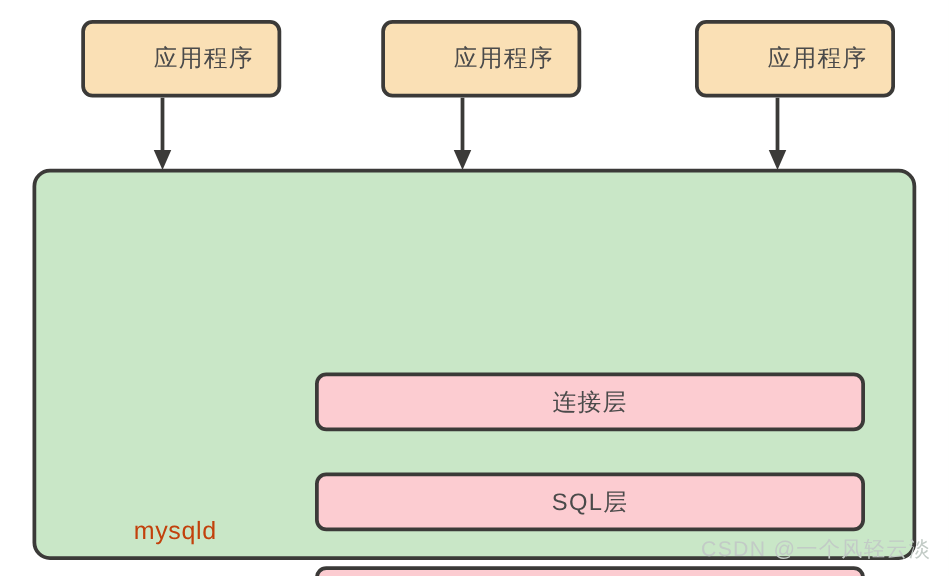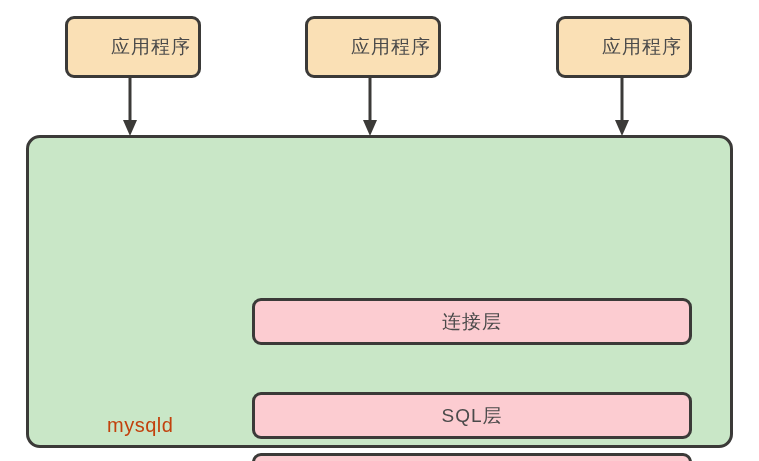--- a/index.html
+++ b/index.html
@@ -26,21 +26,21 @@
     align-items: center;
     justify-content: center;
     color: #4a4a4a;
     letter-spacing: 1px;
     white-space: nowrap;
   }
 
   
   .app-box {
     background: #fae0b5;
-    width: 136px;
+    width: 160px;
     height: 62px;
     top: 16px;
     font-size: 19px;
     padding-left: 36px;
   }
   #app-0 { left: 65px; }
   #app-1 { left: 305px; }
   #app-2 { left: 556px; }
 
   
@@ -74,21 +74,21 @@
   }
 
   
   .layer-box {
     background: #fcccd1;
     left: 223px;
     width: 440px;
     font-size: 19px;
   }
   #layer-connection { top: 160px; height: 47px; }
-  #layer-sql        { top: 254px; height: 47px; }
+  #layer-sql        { top: 240px; height: 47px; }
 
   #layer-storage {
     background: #fcccd1;
     left: 223px;
     top: 315px;
     width: 440px;
     height: 112px;
     display: block;
   }
 
@@ -145,14 +145,15 @@
 
     <div class="box" id="layer-storage">
       
 
       
       
       
     </div>
   </div>
 
+  <div id="watermark">CSDN @一个风轻云淡</div>
 
 </div>
 
 </body></html>

